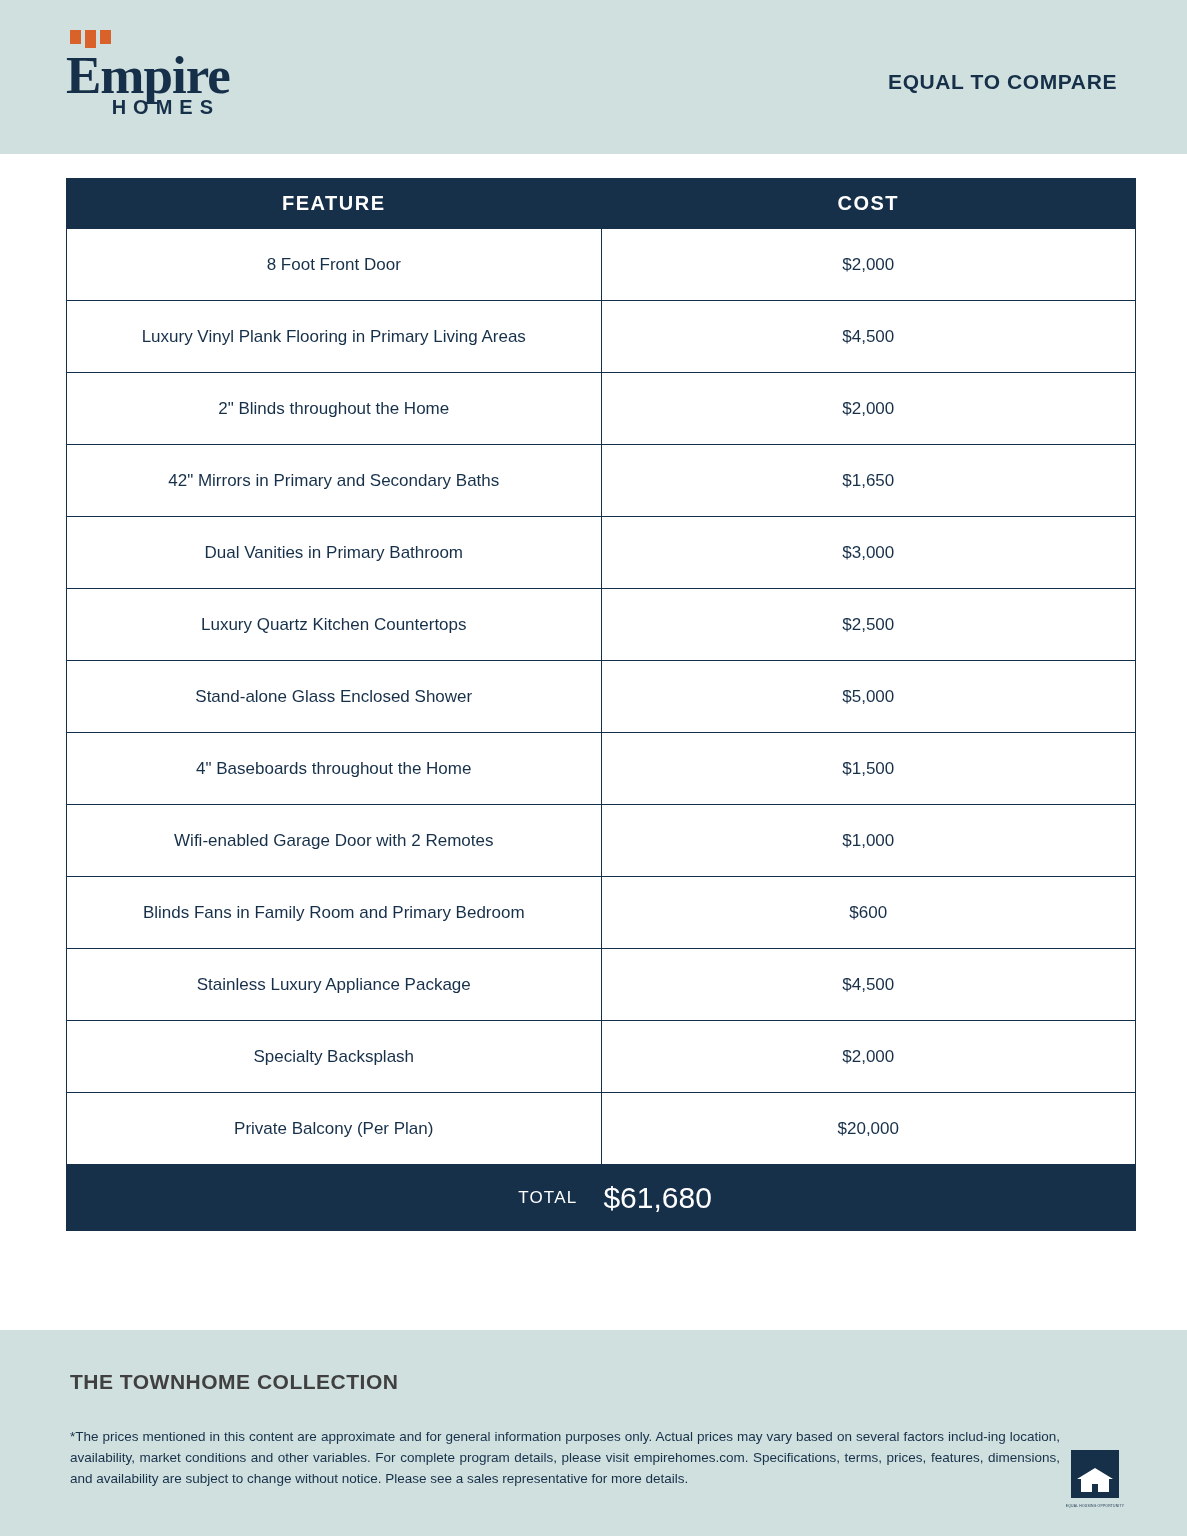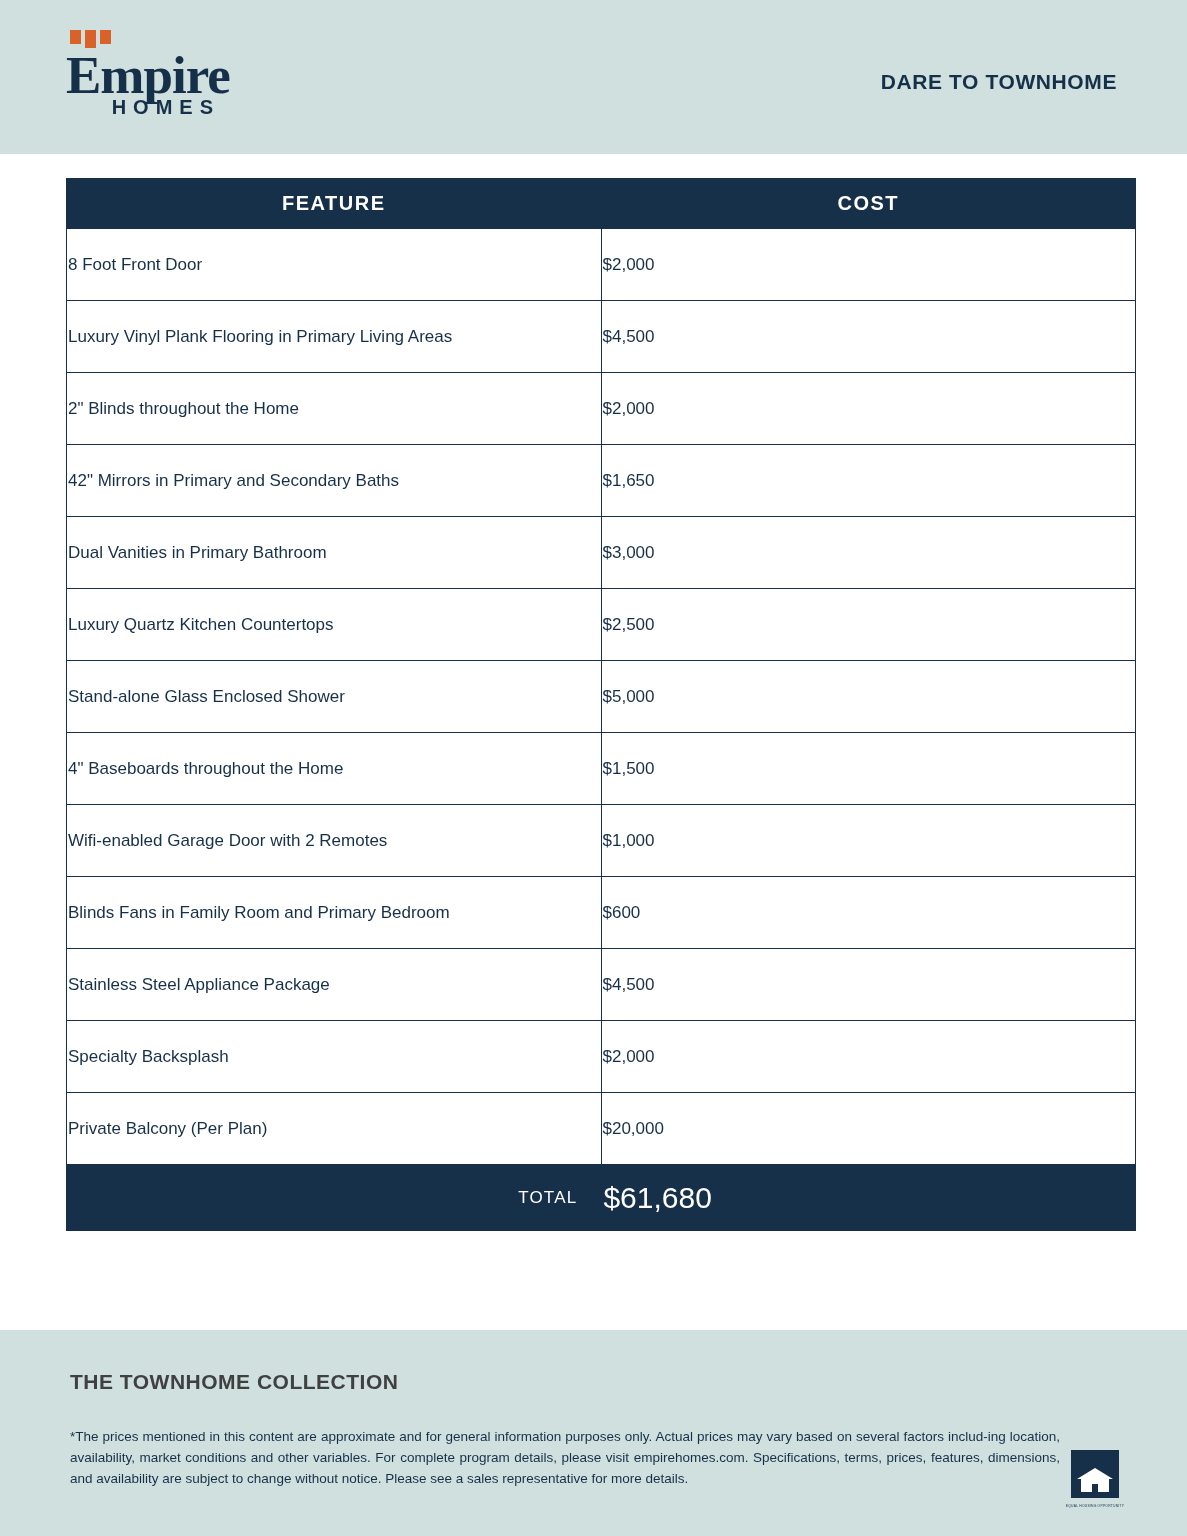--- a/index.html
+++ b/index.html
@@ -92,21 +92,21 @@
     letter-spacing: 1.5px;
     height: 50px;
     text-align: center;
     vertical-align: middle;
     border-color: #17304a;
   }
   .col-feature { width: 50%; }
   .col-cost { width: 50%; }
   .table td {
     height: 72px;
-    text-align: left;
+    text-align: center;
     vertical-align: middle;
     font-size: 17px;
     color: #17304a;
     background: #ffffff;
   }
   .total-bar {
     background: #17304a;
     color: #ffffff;
     height: 66px;
     display: flex;
@@ -183,21 +183,21 @@
 <div class="header">
   <div class="logo-wrap">
     <div class="logo-ticks">
       <span></span>
         <span></span>
         <span></span>
     </div>
     <div class="logo-empire">Empire</div>
     <div class="logo-homes">HOMES</div>
   </div>
-  <div class="header-tagline">DARE TO TOWNHOME</div>
+  <div class="header-tagline">EQUAL TO COMPARE</div>
 </div>
 
 <div class="table-wrap">
   <table class="table">
     <thead>
       <tr class="thead-row">
         <th class="col-feature">FEATURE</th>
         <th class="col-cost">COST</th>
       </tr>
     </thead>
@@ -236,21 +236,21 @@
       </tr>
       <tr>
         <td>Wifi-enabled Garage Door with 2 Remotes</td>
         <td>$1,000</td>
       </tr>
       <tr>
         <td>Blinds Fans in Family Room and Primary Bedroom</td>
         <td>$600</td>
       </tr>
       <tr>
-        <td>Stainless Steel Appliance Package</td>
+        <td>Stainless Luxury Appliance Package</td>
         <td>$4,500</td>
       </tr>
       <tr>
         <td>Specialty Backsplash</td>
         <td>$2,000</td>
       </tr>
       <tr>
         <td>Private Balcony (Per Plan)</td>
         <td>$20,000</td>
       </tr>

